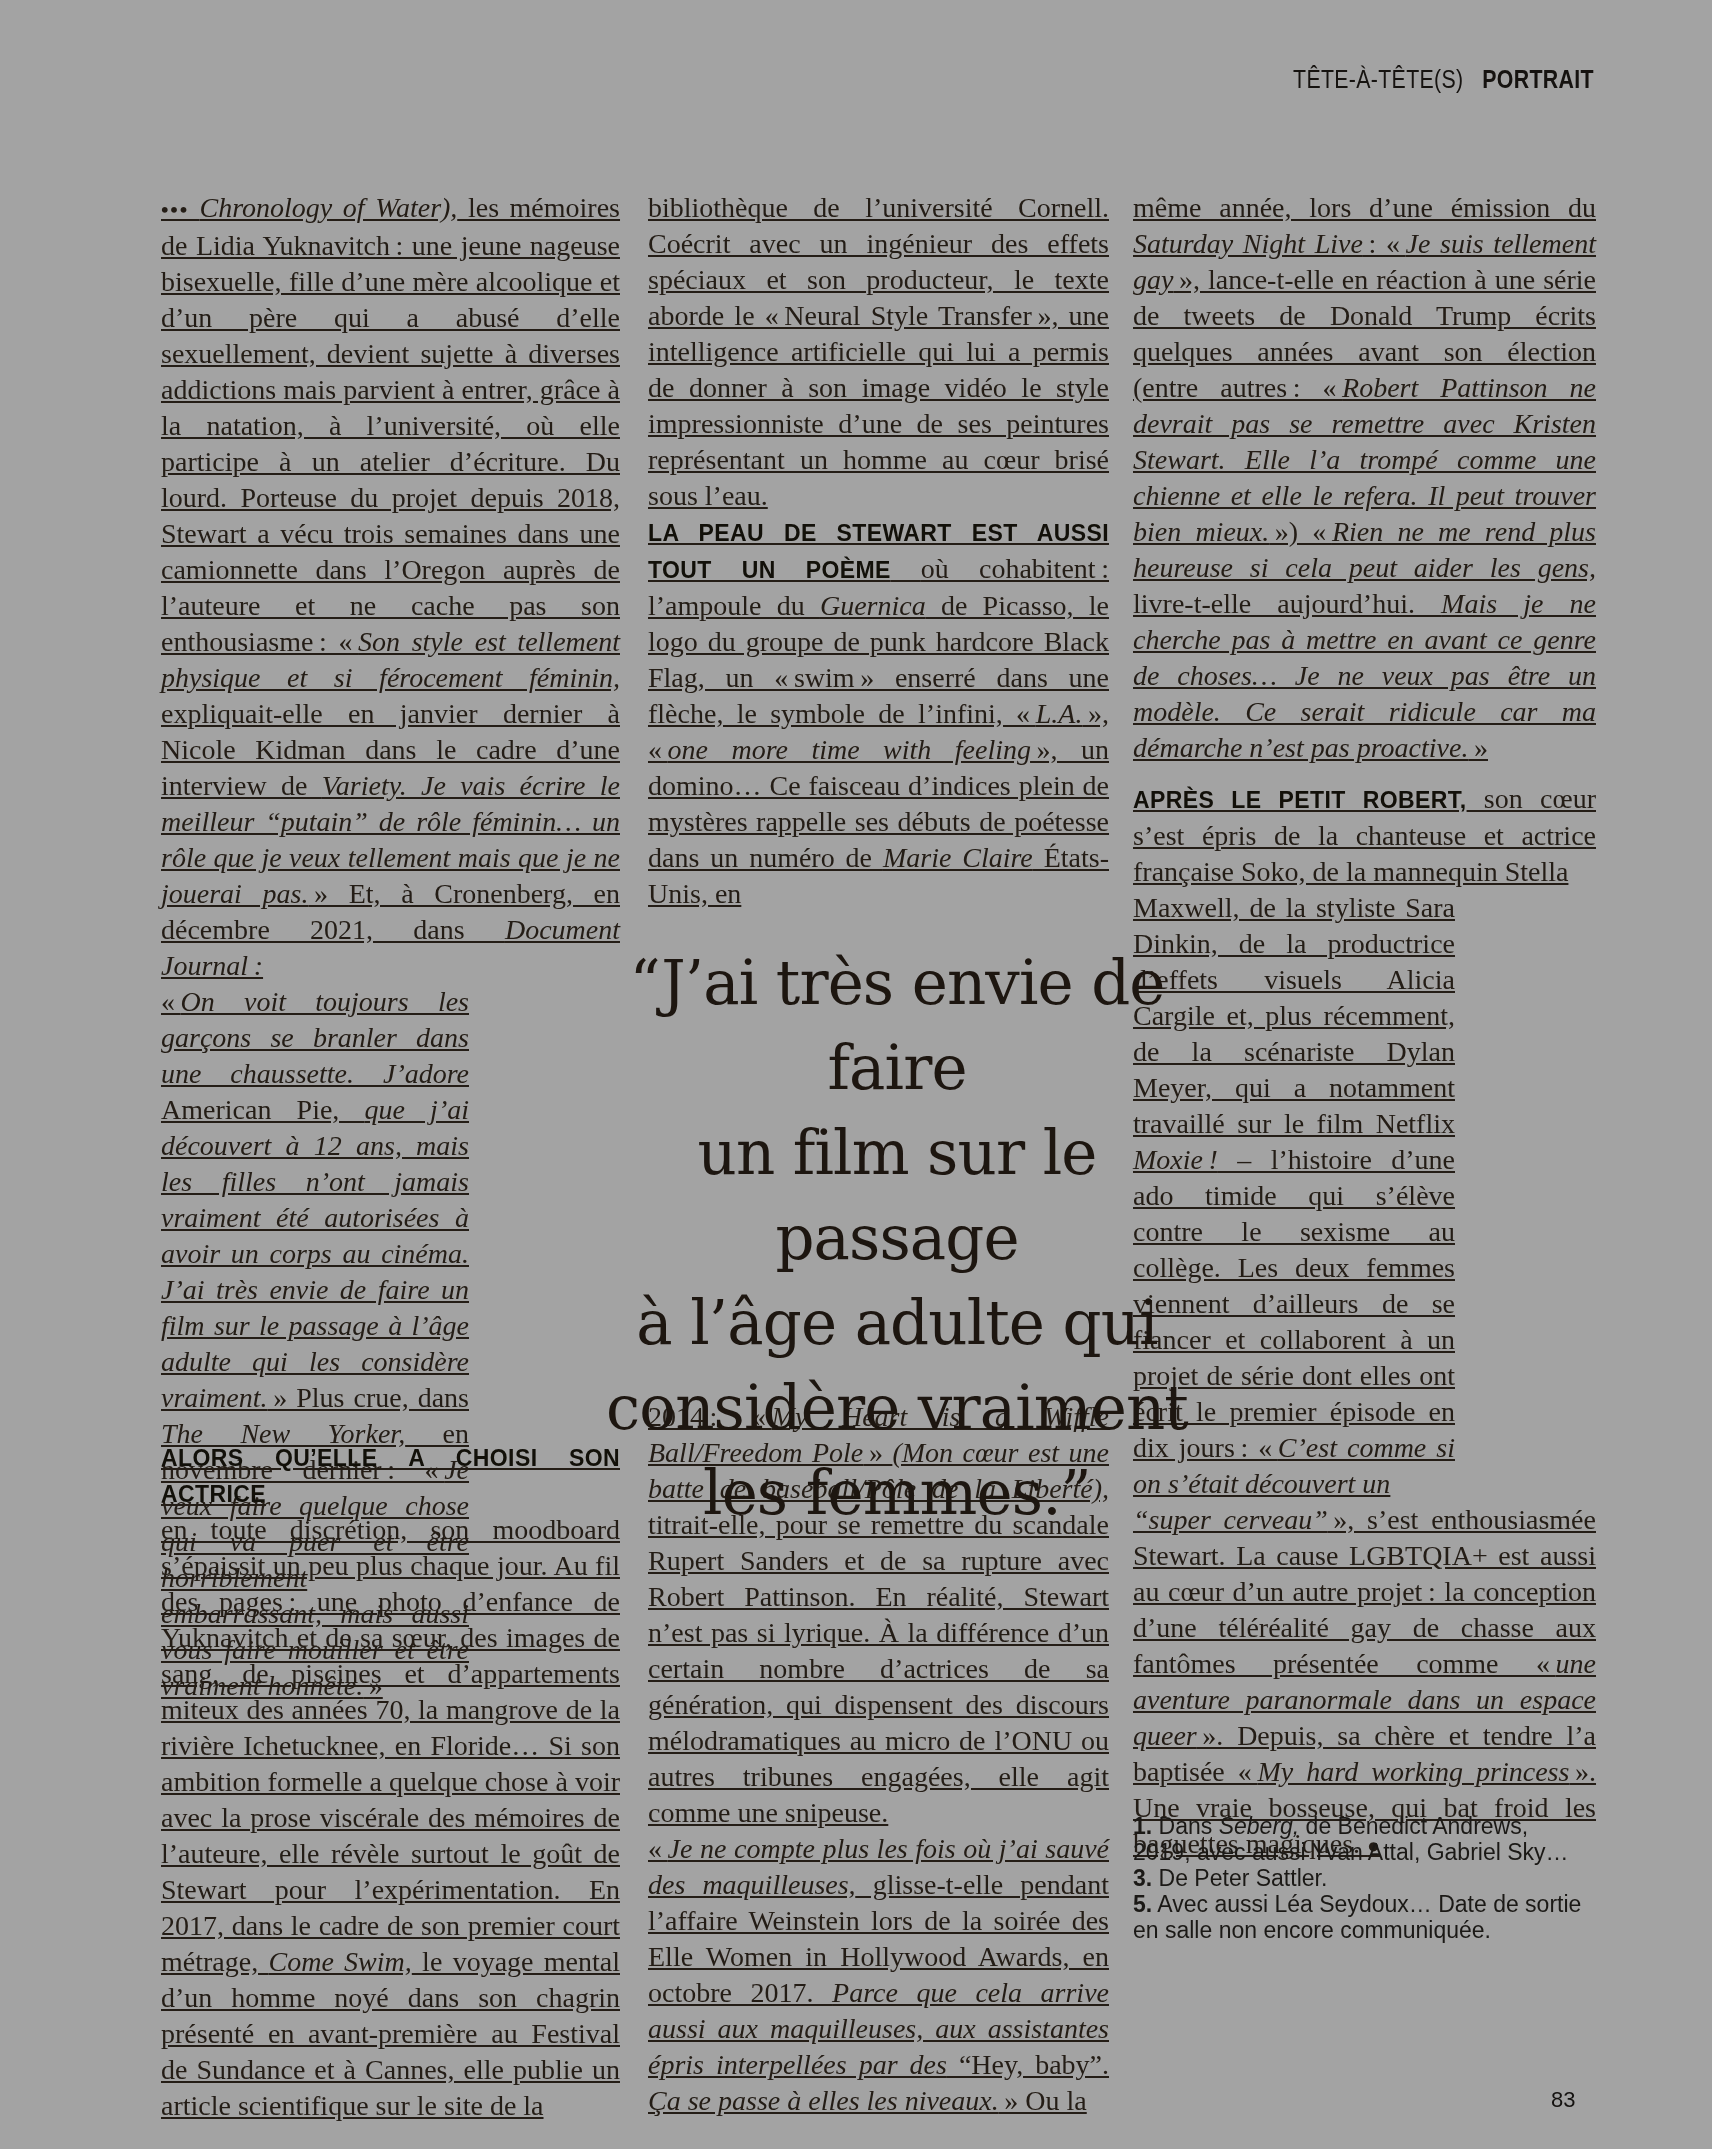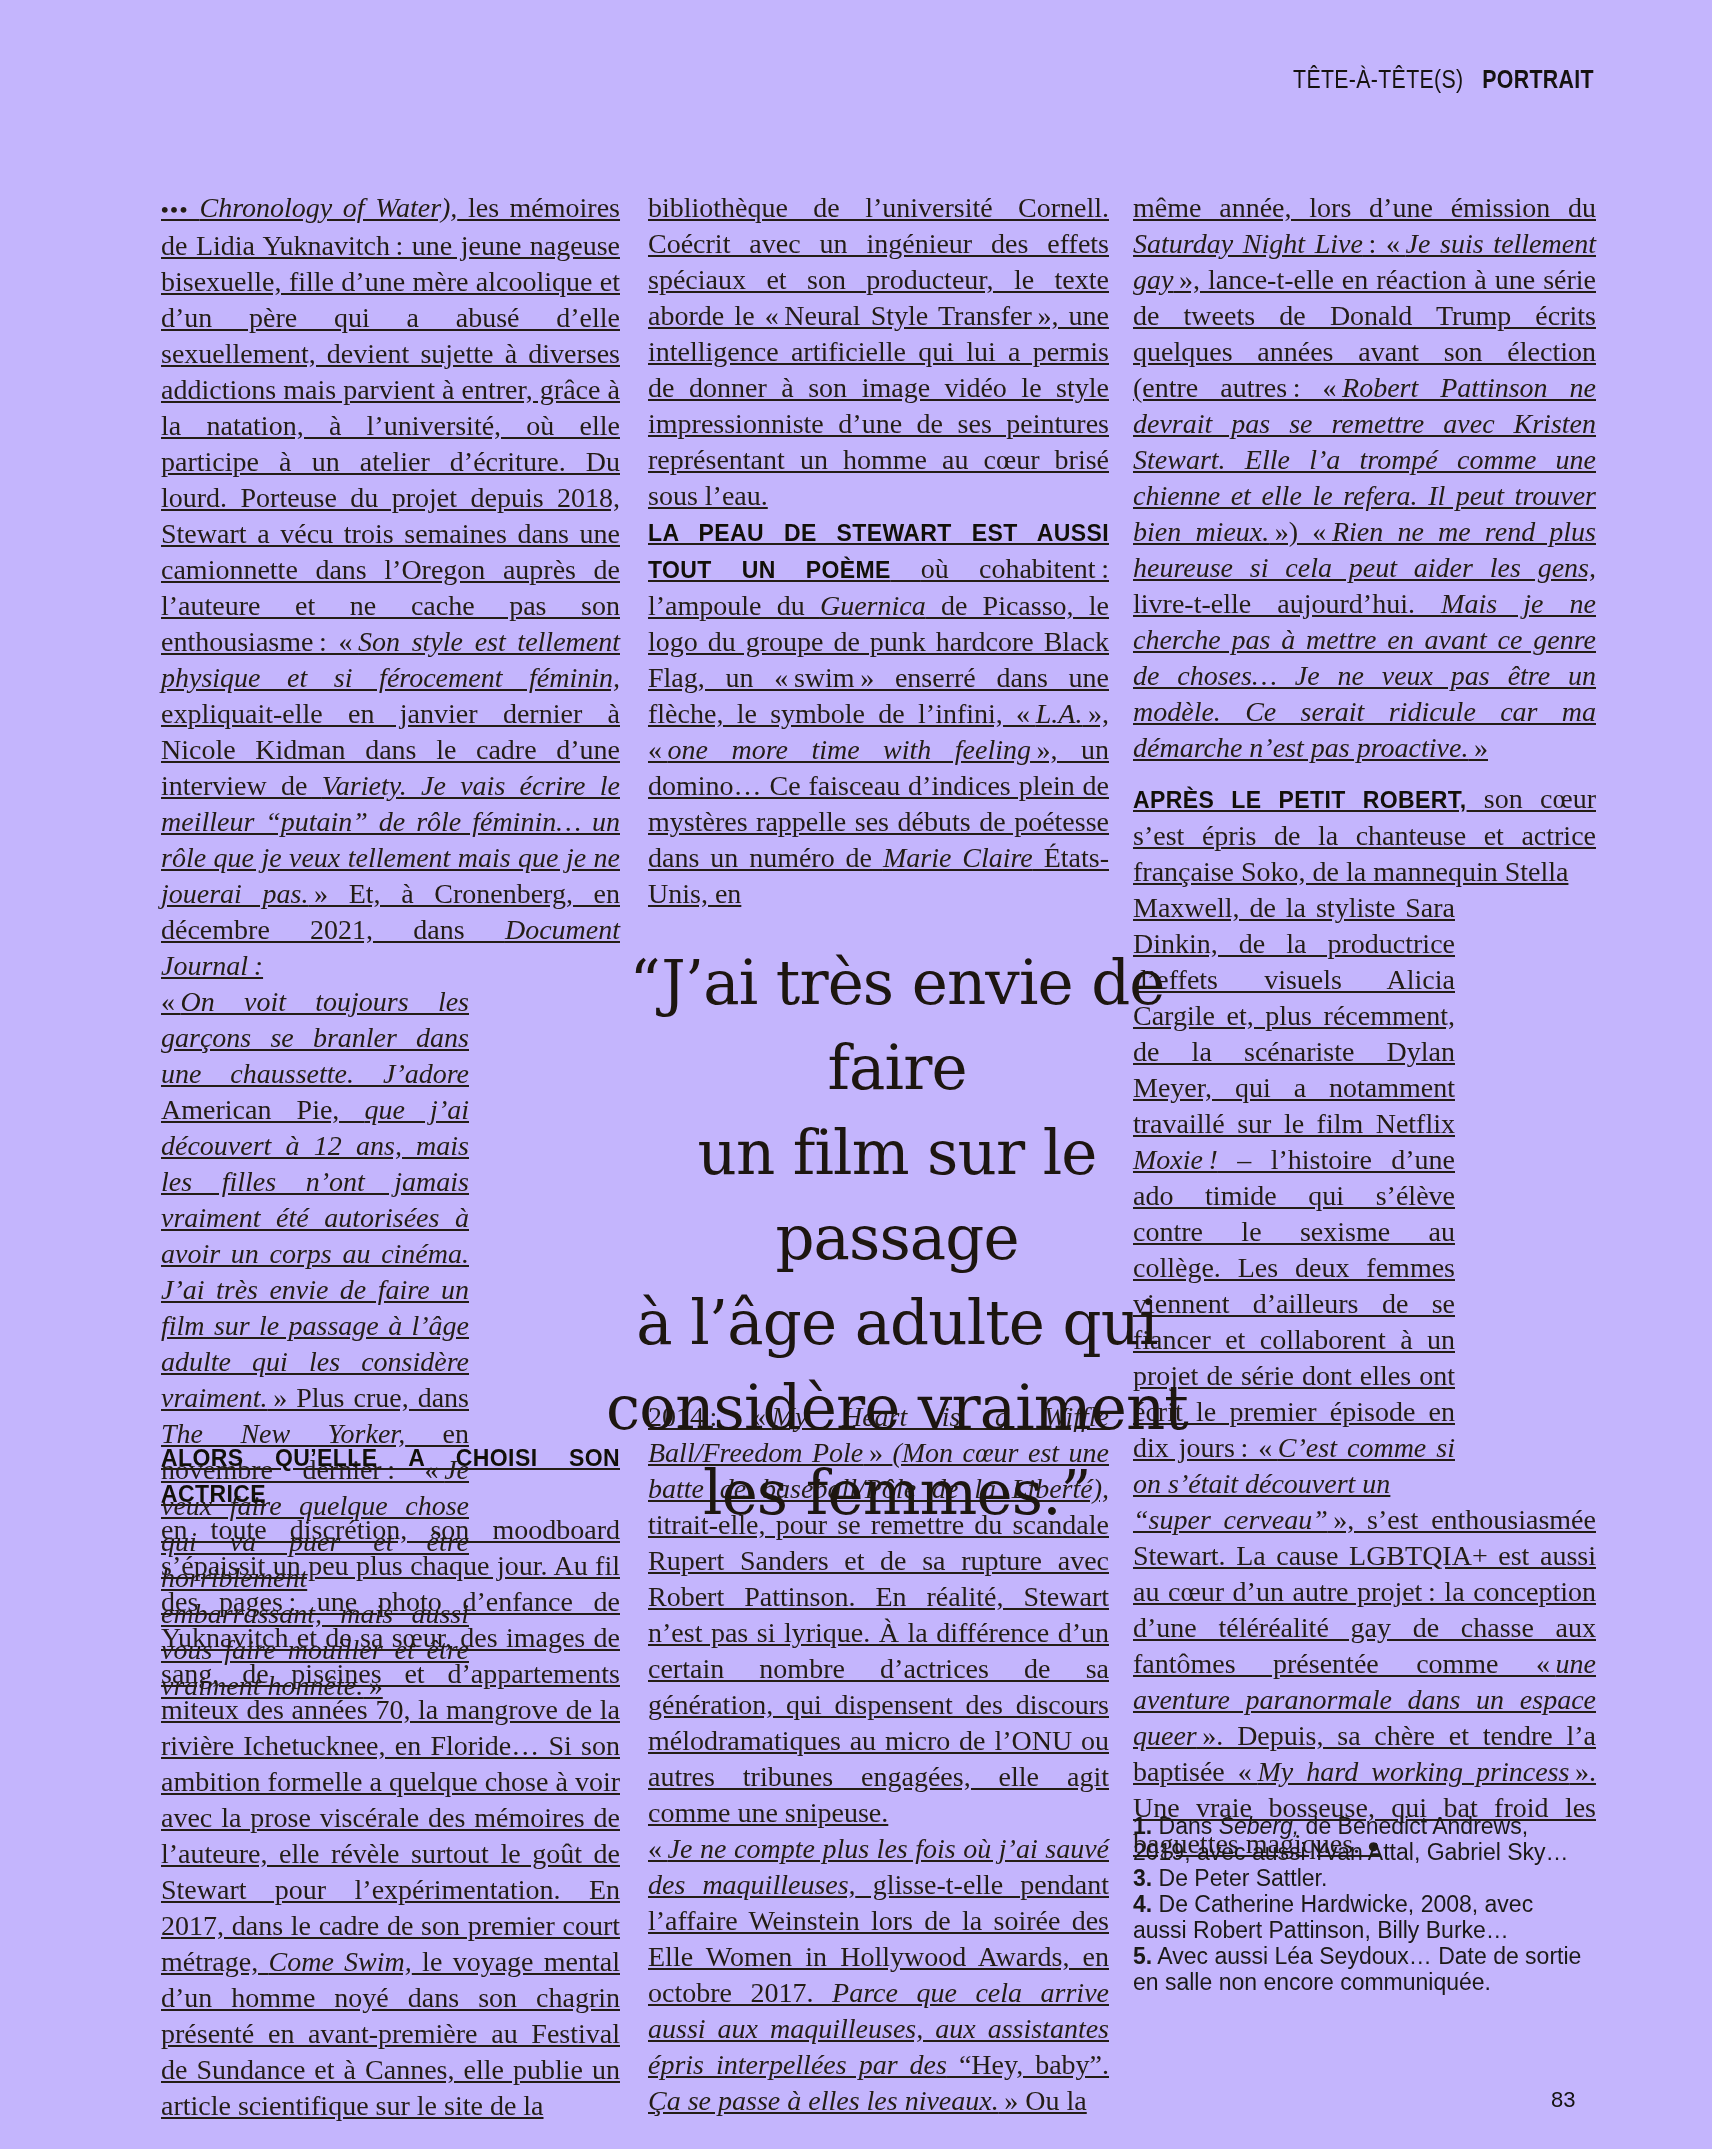--- a/index.html
+++ b/index.html
@@ -1,19 +1,19 @@
 <!DOCTYPE html>
 <html style="font-size:14.3px"><head>
 <meta charset="utf-8">
 <style>
   html,body{margin:0;padding:0;}
   body{width:1712px;height:2149px;background:#e9e7e3;}
   #page{
     position:relative;width:1712px;height:2149px;overflow:hidden;
-    background:#c4b5fd;color:#221c16;
+    background:#a3a3a3;color:#221c16;
     font-family:"Liberation Serif",serif;
   }
   
   .folio-header{
     position:absolute;top:64px;right:118px;
     font-family:"Liberation Sans",sans-serif;font-size:26px;
     letter-spacing:0.4px;color:#161310;
     transform:scaleX(.82);transform-origin:100% 50%;
     white-space:nowrap;
   }
@@ -98,20 +98,19 @@
 
   <div class="pull-quote">“J’ai très envie de faire
 un film sur le passage
 à l’âge adulte qui
 considère vraiment
 les femmes.”</div>
 
   <div class="footnotes">
     <div><b>1.</b> Dans <i>Seberg,</i> de Benedict Andrews, 2019, avec aussi Yvan Attal, Gabriel Sky…</div>
     <div><b>3.</b> De Peter Sattler.</div>
-    <div><b>4.</b> De Catherine Hardwicke, 2008, avec aussi Robert Pattinson, Billy Burke…</div>
     <div><b>5.</b> Avec aussi Léa Seydoux… Date de sortie en salle non encore communiquée.</div>
   </div>
 
   <div class="page-number">83</div>
 
 </div>
 
 
 </body></html>

